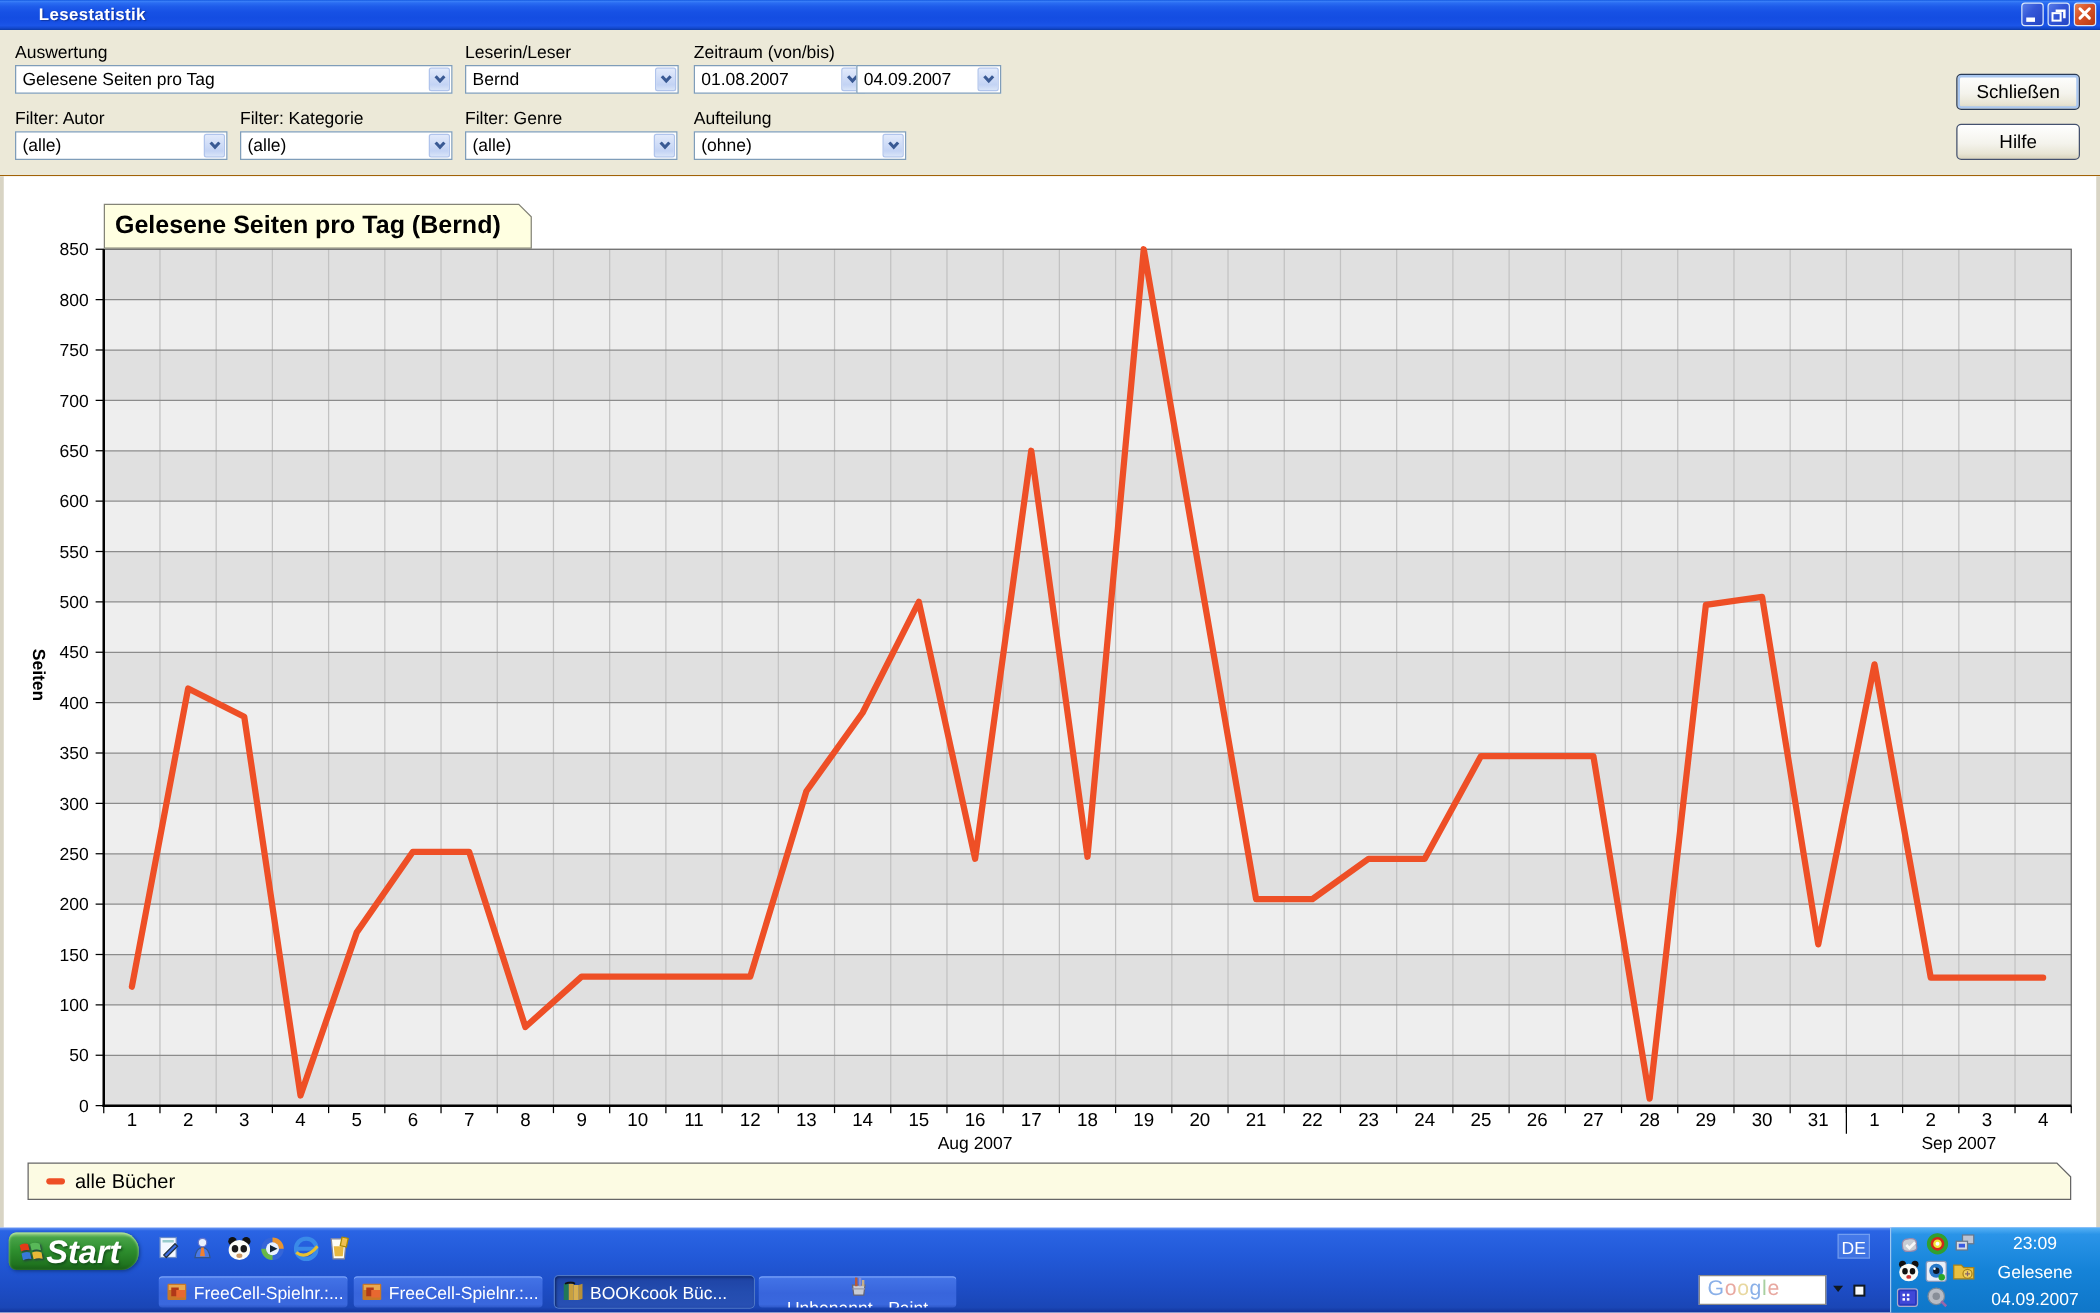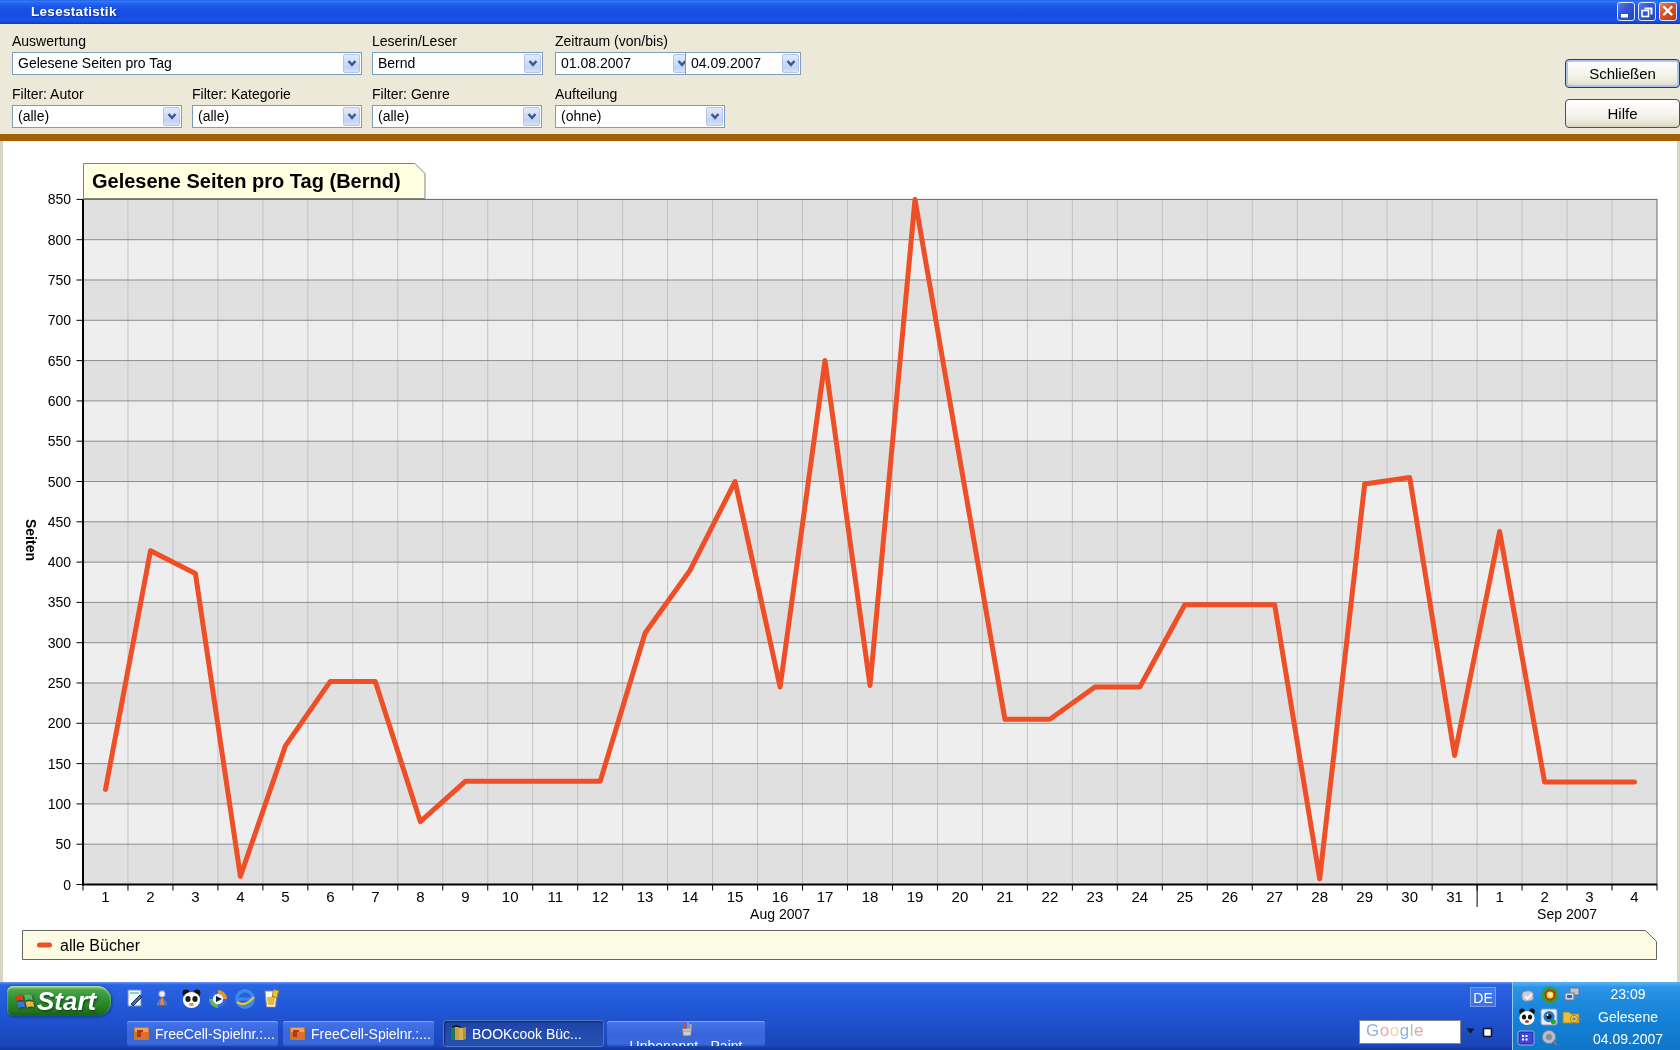--- a/index.html
+++ b/index.html
@@ -1,25 +1,25 @@
 <!DOCTYPE html>
 <html><head><meta charset="utf-8"><style>
 * { margin:0; padding:0; box-sizing:border-box; }
 html,body { width:1680px; height:1050px; overflow:hidden; font-family:"Liberation Sans",sans-serif; background:#fff; }
 #titlebar { position:absolute; left:0; top:0; width:1680px; height:24px;
   background:linear-gradient(180deg,#0f54dd 0%,#3a80f8 4%,#2a6cf2 10%,#1e5cea 22%,#1751e5 40%,#144de2 60%,#1750e5 75%,#1b55e8 85%,#1348cd 94%,#0b3aa8 100%); }
 #tbtext { position:absolute; left:6px; top:4px; color:#fff; font-size:13.5px; font-weight:bold; letter-spacing:0.3px; text-shadow:1px 1px 1px #1035a0;margin-left:25px; }
-#panel { position:absolute; left:0; top:24px; width:1680px; height:117px; background:#ece9d8; border-bottom:7px solid #a16207; }
+#panel { position:absolute; left:0; top:24px; width:1680px; height:117px; background:#ece9d8; border-bottom:1px solid #a16207; }
 .lbl { position:absolute; font-size:14px; color:#000; }
 .combo { position:absolute; height:23px; background:#fff; border:1px solid #7f9db9; }
 .ctext { position:absolute; left:5px; top:2px; font-size:14px; white-space:nowrap; }
 .cbtn { position:absolute; right:1px; top:1px; bottom:1px; width:17px;
   background:linear-gradient(180deg,#e2eafb 0%,#cfdcf7 45%,#c3d3f4 75%,#d8e4f8 100%);
   border:1px solid #b0c4ec; border-radius:2px; display:flex; align-items:center; justify-content:center; }
-.xpbtn { position:absolute; left:1565px; width:115px; height:29px; border-radius:4px;
+.xpbtn { position:absolute; left:1565px; width:99px; height:29px; border-radius:4px;
   background:linear-gradient(180deg,#ffffff 0%,#f4f3ec 55%,#e8e5d5 85%,#d8d3bd 100%);
   border:1px solid #44516e; font-size:15px; color:#000; text-align:center; line-height:27px; }
 #chartarea { position:absolute; left:0; top:141px; width:1680px; height:841px; background:#fff; }
 #taskbar { position:absolute; left:0; top:982px; width:1680px; height:68px;
   background:linear-gradient(180deg,#6a97f4 0%,#2a64e4 4%,#2259d8 35%,#1d4dc6 70%,#1a46b6 94%,#12349a 100%); }
 #startbtn { position:absolute; left:7px; top:4px; width:104px; height:30px;
   background:linear-gradient(180deg,#8ec87e 0%,#47a347 14%,#2e8e2e 48%,#20741f 85%,#175c17 100%);
   border-radius:6px 14px 14px 6px; box-shadow:inset 0 1px 2px #b8e8a0, 1px 1px 3px #123a8a;
   color:#fff; font-size:26px; font-weight:bold; font-style:italic; display:flex; align-items:center; }
 #startbtn span { text-shadow:1px 2px 2px #14501a; margin-left:2px; }

